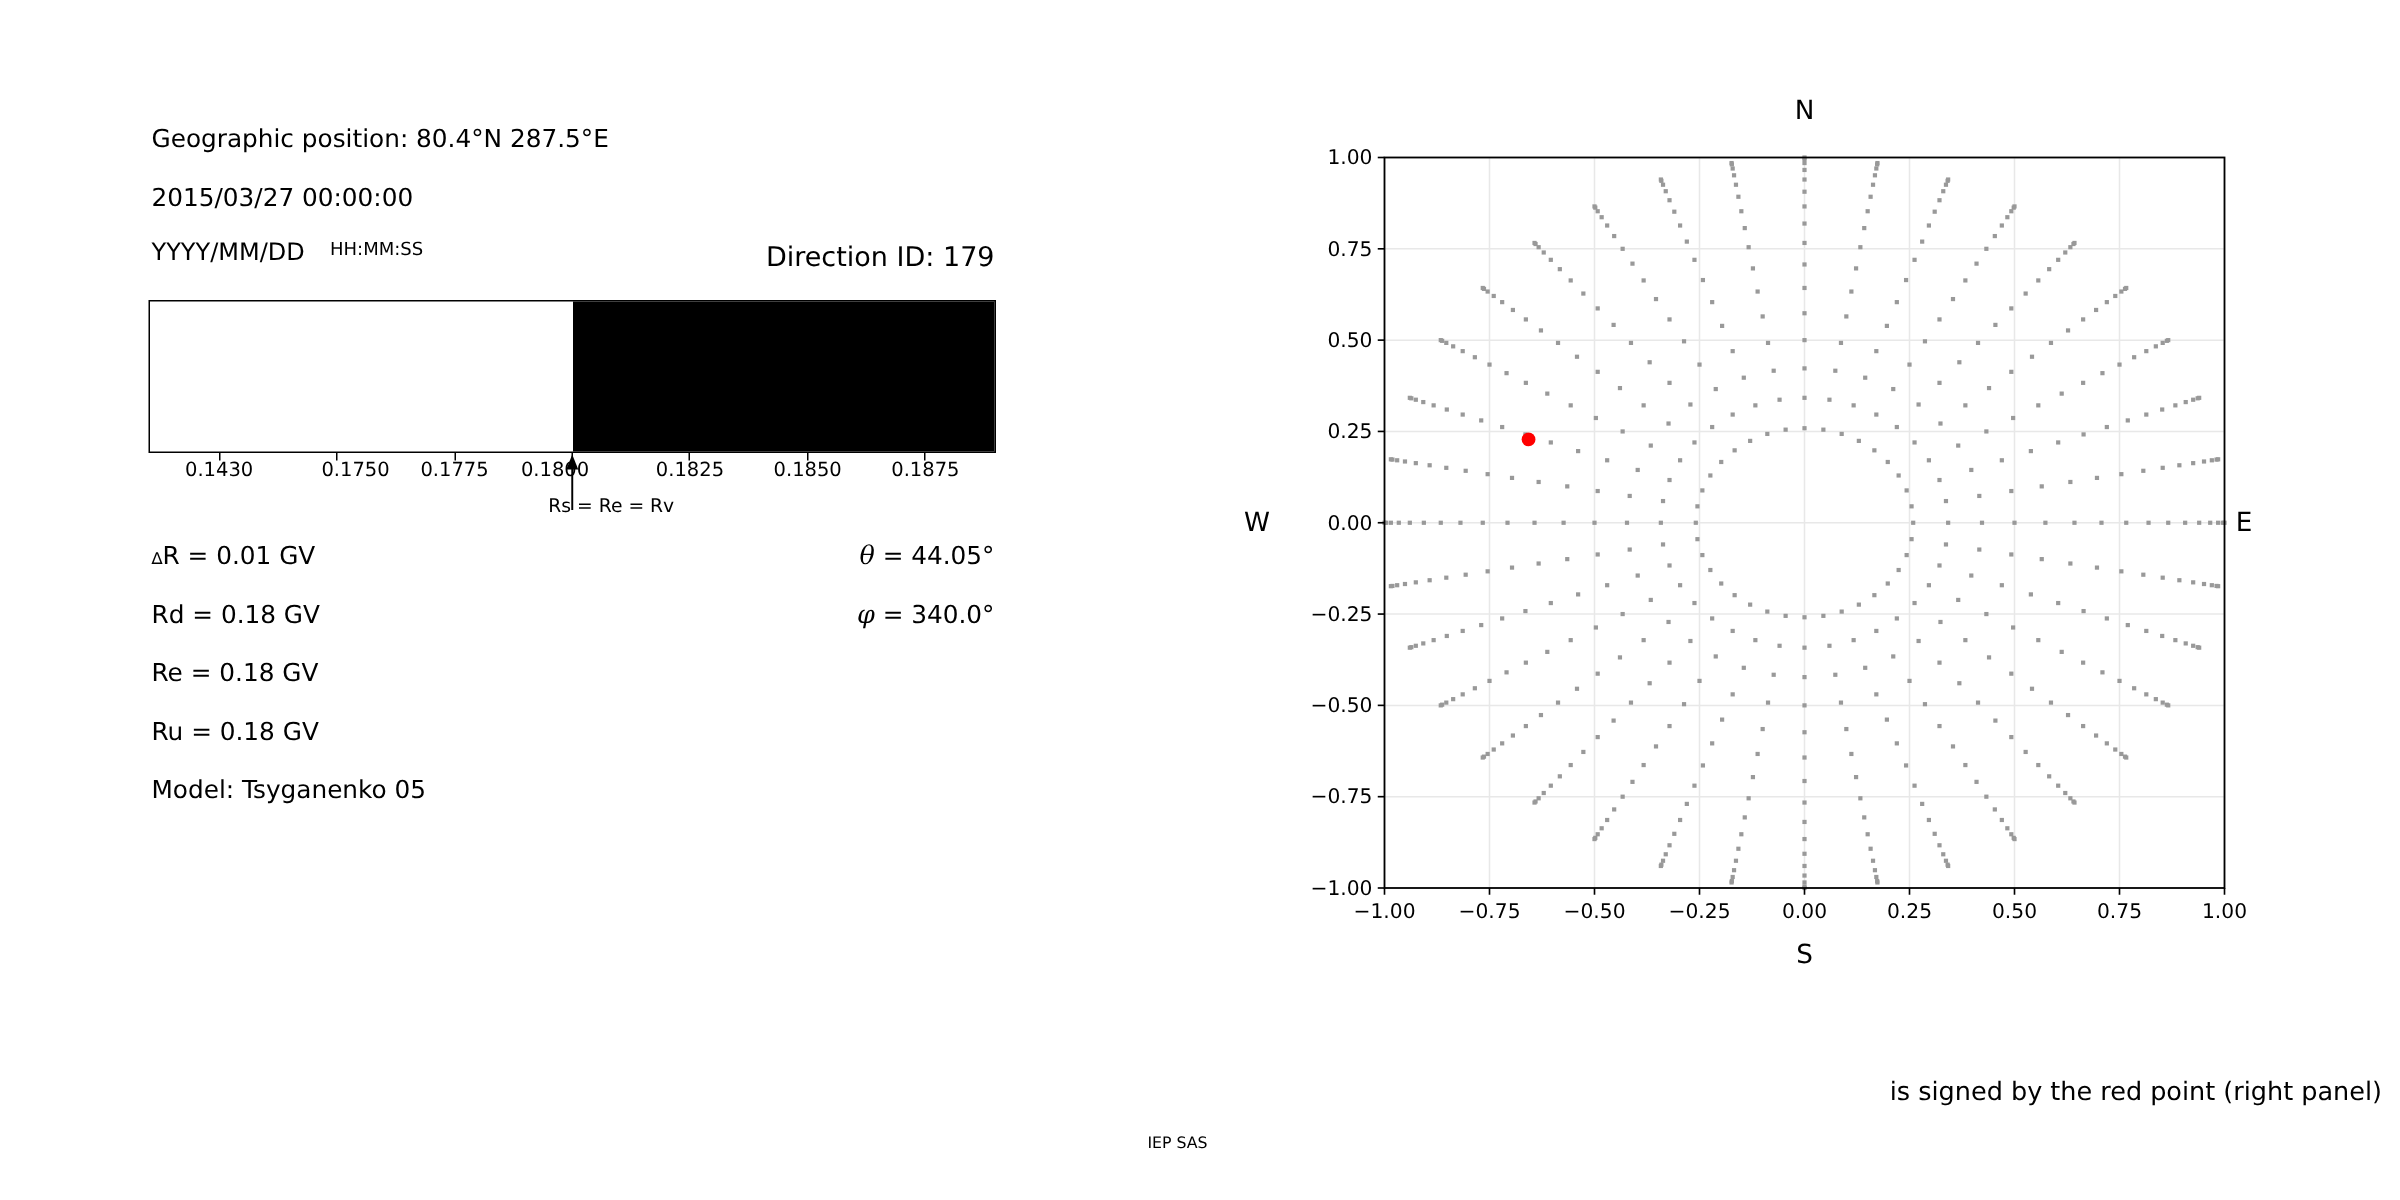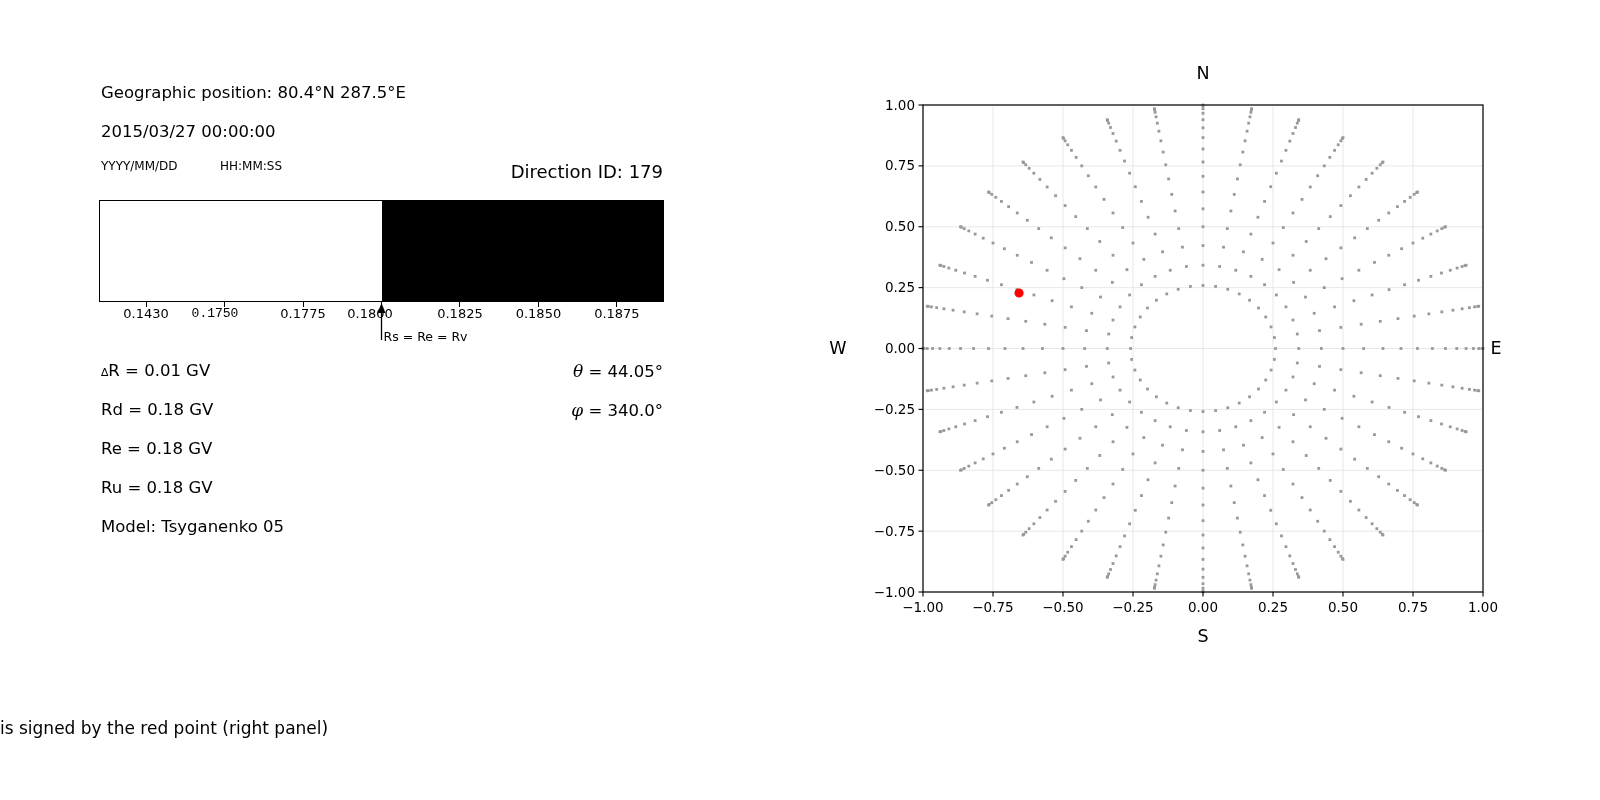--- a/index.html
+++ b/index.html
@@ -6,21 +6,21 @@
   .screen{
     position:relative; width:1600px; height:800px; background:#ffffff;
     font-family:"DejaVu Sans", "Liberation Sans", sans-serif; color:#000;
     overflow:hidden;
   }
   .abs{position:absolute; line-height:1; white-space:nowrap;}
 
   
   .geo{left:101px; top:85px; font-size:16.5px;}
   .datetime{left:101px; top:124px; font-size:16.5px;}
-  .fmt-date{left:101px; top:160px; font-size:12px;}
+  .fmt-date{left:101px; top:160px; font-size:16px;}
   .fmt-time{left:220px; top:160px; font-size:12px;}
   .dir-id{top:163px; font-size:18px; right:937px;} 
 
   
   .penumbra-bar{
     position:absolute; left:99px; top:200px; width:565px; height:102px;
     background:#ffffff; border:1.5px solid #000; box-sizing:border-box;
   }
   .bar-black{position:absolute; top:0; bottom:0; right:0; background:#000;}
   .tickmark{position:absolute; width:1px; height:5px; background:#000; top:302px;}
@@ -33,21 +33,21 @@
   .arow{font-size:16.5px; right:937px; text-align:right;}
   .r0{top:363px;} .r1{top:402px;} .r2{top:441px;} .r3{top:480px;} .r4{top:519px;}
   .sym-delta{font-size:11px;}
   .sym-angle{font-style:italic; font-family:"DejaVu Serif", serif; font-size:17px;}
 
   
   .skyplot-holder{position:absolute; left:820px; top:40px; width:720px; height:620px;}
 
   
   .caption-line1{left:0; width:1588px; top:688px; font-size:17px; text-align:center;}
-  .caption-line2{left:0; width:1588px; top:720px; font-size:17px; text-align:left;}
+  .caption-line2{left:0; width:1588px; top:720px; font-size:17px; text-align:right;}
   .credit{left:0; width:1570px; top:757px; font-size:10.5px; text-align:center;}
 </style>
 </head>
 <body>
 
 <div class="screen">
 
   <section>
     <div class="abs geo">Geographic position: 80.4°N 287.5°E</div>
     <div class="abs datetime">2015/03/27 00:00:00</div>
@@ -55,40 +55,40 @@
     <div class="abs fmt-time">HH:MM:SS</div>
     <div class="abs dir-id">Direction ID: 179</div>
 
     <div class="penumbra-bar">
       <div class="bar-black" id="bar-black" style="width: 50%; background: rgb(0, 0, 0);"></div>
     </div>
     <div id="bar-axis">
         <div class="tickmark" style="left: 145.583px;"></div>
         <div class="ticklabel" style="left: 146.083px;">0.1430</div>
         <div class="tickmark" style="left: 224.056px;"></div>
-        <div class="ticklabel" style="left: 215px; font-family: Liberation Mono, monospace;">0.1750</div>
+        <div class="ticklabel" style="left: 237px;">0.1750</div>
         <div class="tickmark" style="left: 302.528px;"></div>
         <div class="ticklabel" style="left: 303.028px;">0.1775</div>
         <div class="tickmark" style="left: 381px;"></div>
         <div class="ticklabel" style="left: 370px;">0.1800</div>
         <div class="tickmark" style="left: 459.472px;"></div>
         <div class="ticklabel" style="left: 459.972px;">0.1825</div>
         <div class="tickmark" style="left: 537.944px;"></div>
         <div class="ticklabel" style="left: 538.444px;">0.1850</div>
         <div class="tickmark" style="left: 616.417px;"></div>
         <div class="ticklabel" style="left: 616.917px;">0.1875</div>
       </div>
 
     <div class="arrow-holder" style="left: 370px;">
       <svg width="24" height="40" viewBox="0 0 24 40">
         <line id="arrow-line" x1="11.5" y1="9" x2="11.5" y2="38" stroke="#000" stroke-width="1.3"></line>
         <polygon id="arrow-head" points="11.5,1 7.5,11 15.5,11" fill="#000"></polygon>
       </svg>
     </div>
-    <div class="abs arrow-label" id="arrow-label" style="left: 416px; padding-left: 19px;">Rs = Re = Rv</div>
+    <div class="abs arrow-label" id="arrow-label" style="left: 398px; padding-left: 19px;">Rs = Re = Rv</div>
 
     <div class="abs vrow r0">
       <span class="sym-delta">∆</span><span>R = 0.01 GV</span>
     </div>
     <div class="abs vrow r1">Rd = 0.18 GV</div>
     <div class="abs vrow r2">Re = 0.18 GV</div>
     <div class="abs vrow r3">Ru = 0.18 GV</div>
     <div class="abs vrow r4">Model: Tsyganenko 05</div>
 
     <div class="abs arow r0">
@@ -735,14 +735,15 @@
         <line x1="103" y1="552" x2="98.5" y2="552" stroke="#000" stroke-width="1.1"></line>
         <text x="95" y="556.5" text-anchor="end" font-size="13.5px" fill="#000">−1.00</text>
         <text x="383" y="39" text-anchor="middle" font-size="17.5px" fill="#000">N</text>
         <text x="383" y="602" text-anchor="middle" font-size="17.5px" fill="#000">S</text>
         <text x="18" y="314" text-anchor="middle" font-size="17.5px" fill="#000">W</text>
         <text x="676" y="314" text-anchor="middle" font-size="17.5px" fill="#000">E</text>
       </svg>
   </section>
 
   <div class="abs caption-line2">is signed by the red point (right panel)</div>
+  <div class="abs credit">IEP SAS</div>
 
 </div>
 
 </body></html>

